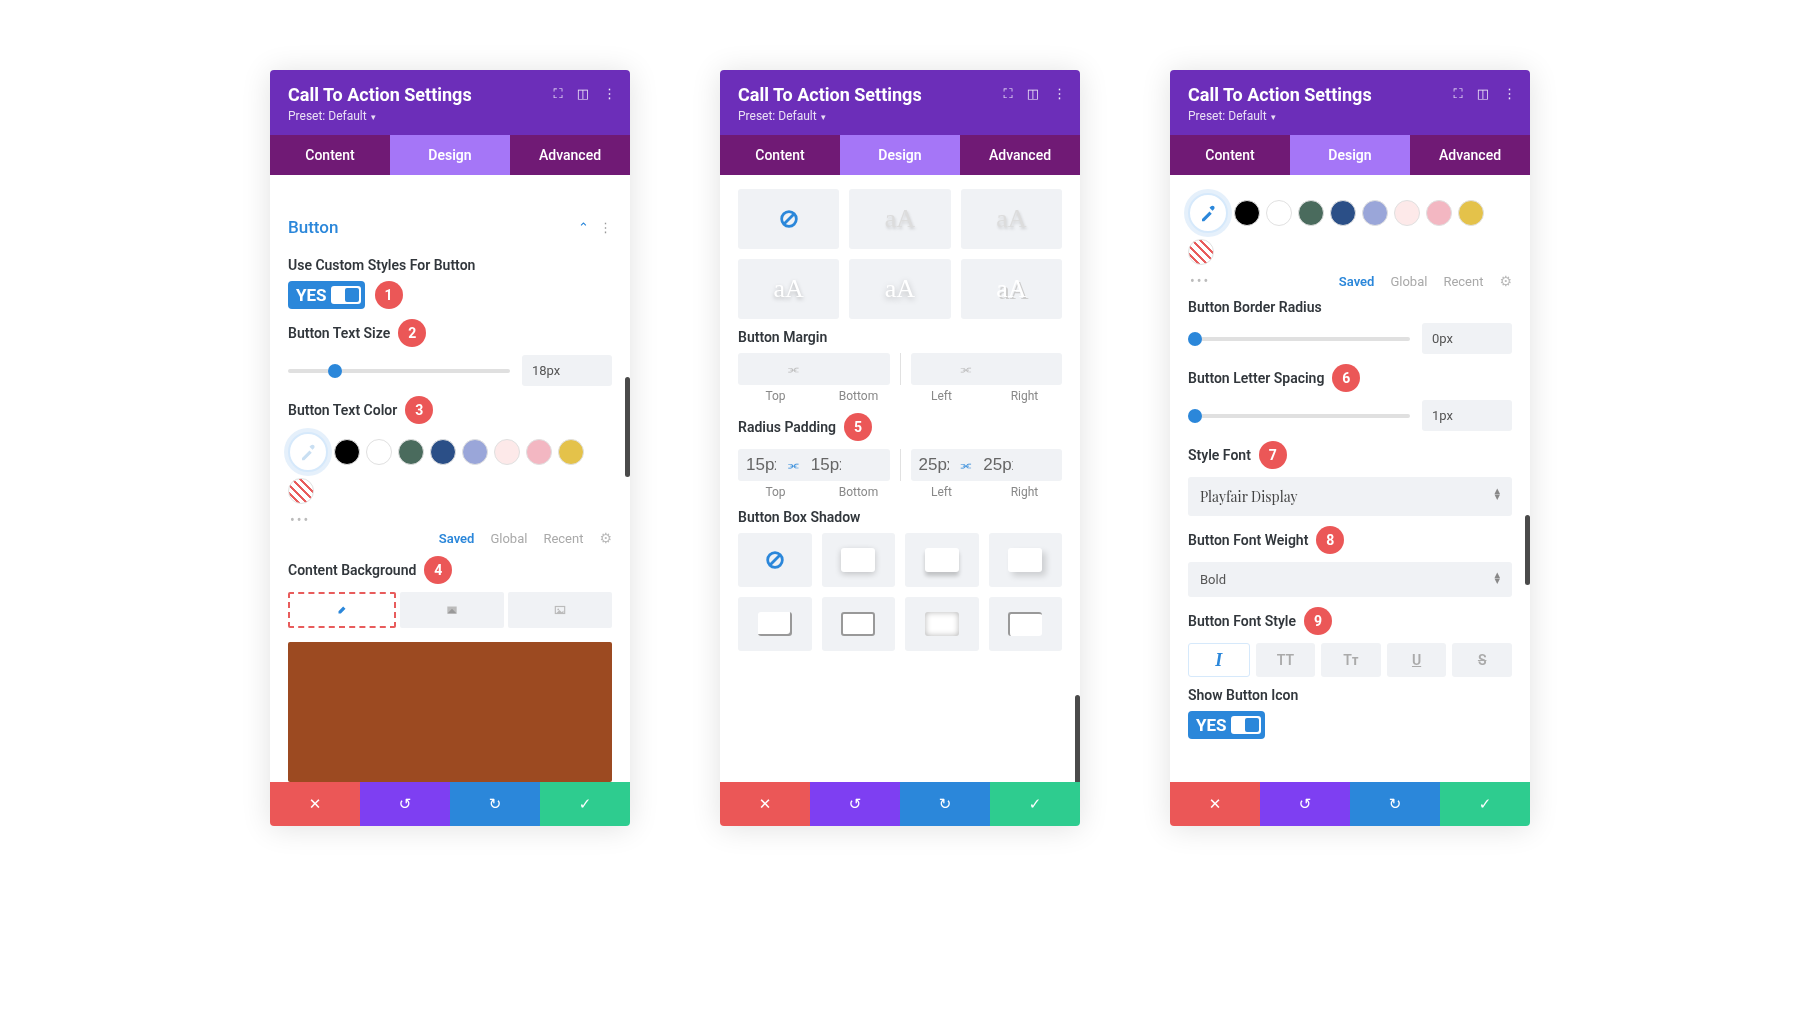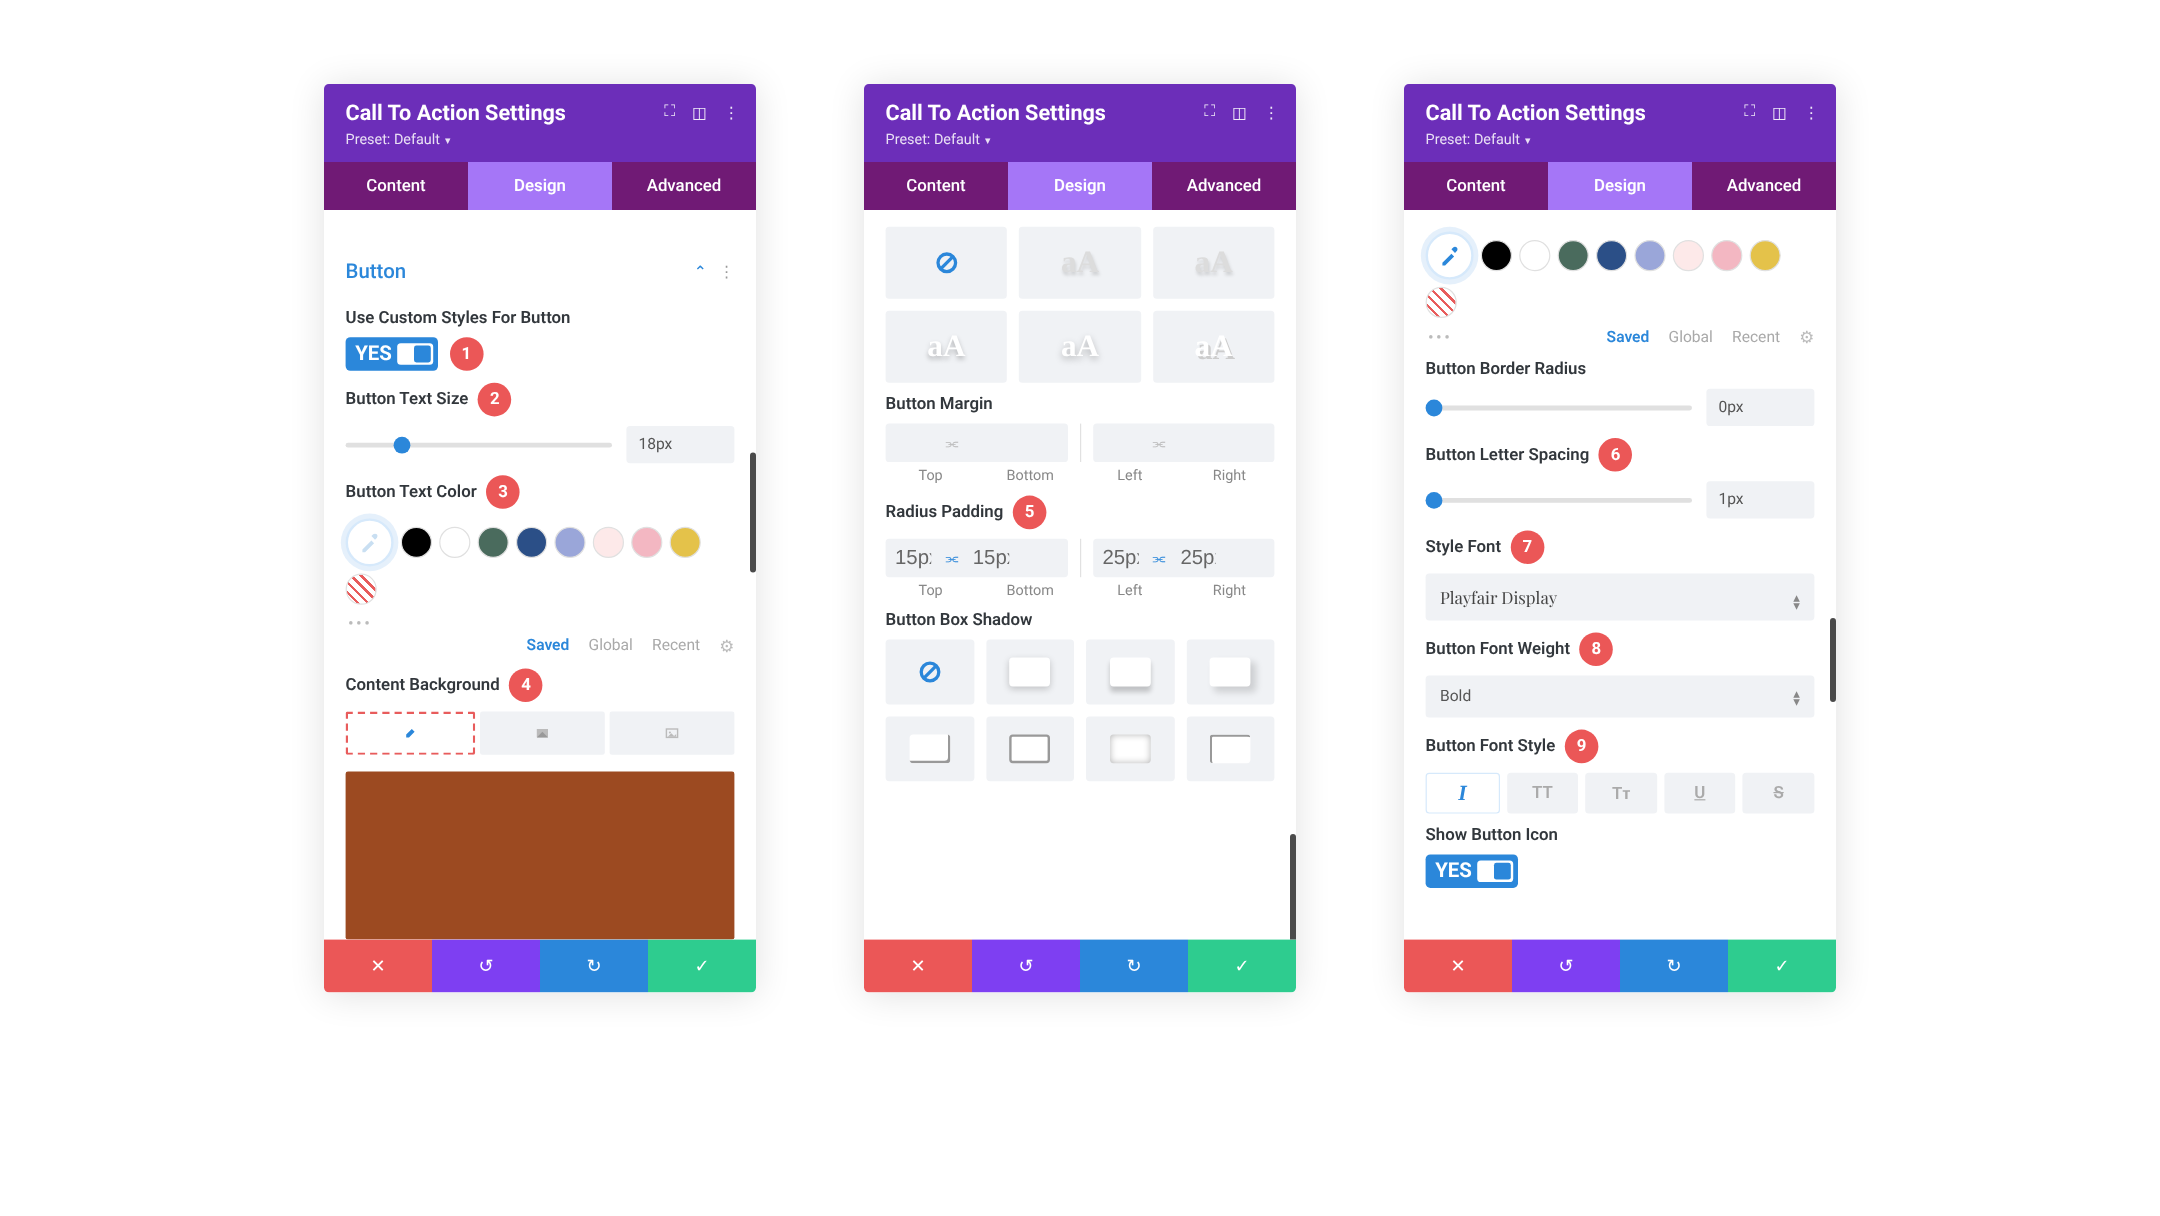--- a/index.html
+++ b/index.html
@@ -252,21 +252,21 @@
     height:54px;
     border-radius:3px;
     display:flex;
     align-items:center;
     justify-content:center;
     color:#c3c3c3;
     font-weight:700;
     font-size:22px;
     position:relative;
   }
-  .text-aa { color:#dcdcdc; text-shadow:1px 2px 3px rgba(0,0,0,.15); font-family:serif;font-weight:bold; }
+  .text-aa { color:#dcdcdc; text-shadow:1px 2px 3px rgba(0,0,0,.15); font-family:serif; }
   .cell.none svg { width:22px; height:22px; }
   .no-icon { stroke:#2b87da; stroke-width:3; fill:none; }
   .box-sample {
     width:34px; height:24px;
     background:#fff;
     border-radius:3px;
   }
   .spacing-row {
     display:flex;
     gap:8px;
@@ -304,21 +304,21 @@
     width:1px;
     background:#e1e1e1;
     margin:0 2px;
   }
   .select-box {
     background:#f0f2f5;
     padding:10px 12px;
     border-radius:3px;
     display:flex;
     justify-content:space-between;
-    align-items:flex-end;
+    align-items:flex-start;
     font-size:13px;
     color:#555;
     margin-bottom:6px;
   }
   .select-box.serif { font-family: 'Playfair Display', Georgia, serif; font-size:14px; color:#444;}
   .chev-ud { font-size:11px; color:#888; line-height:6px; }
   .style-row {
     display:flex;
     gap:6px;
     margin:4px 0 8px;

